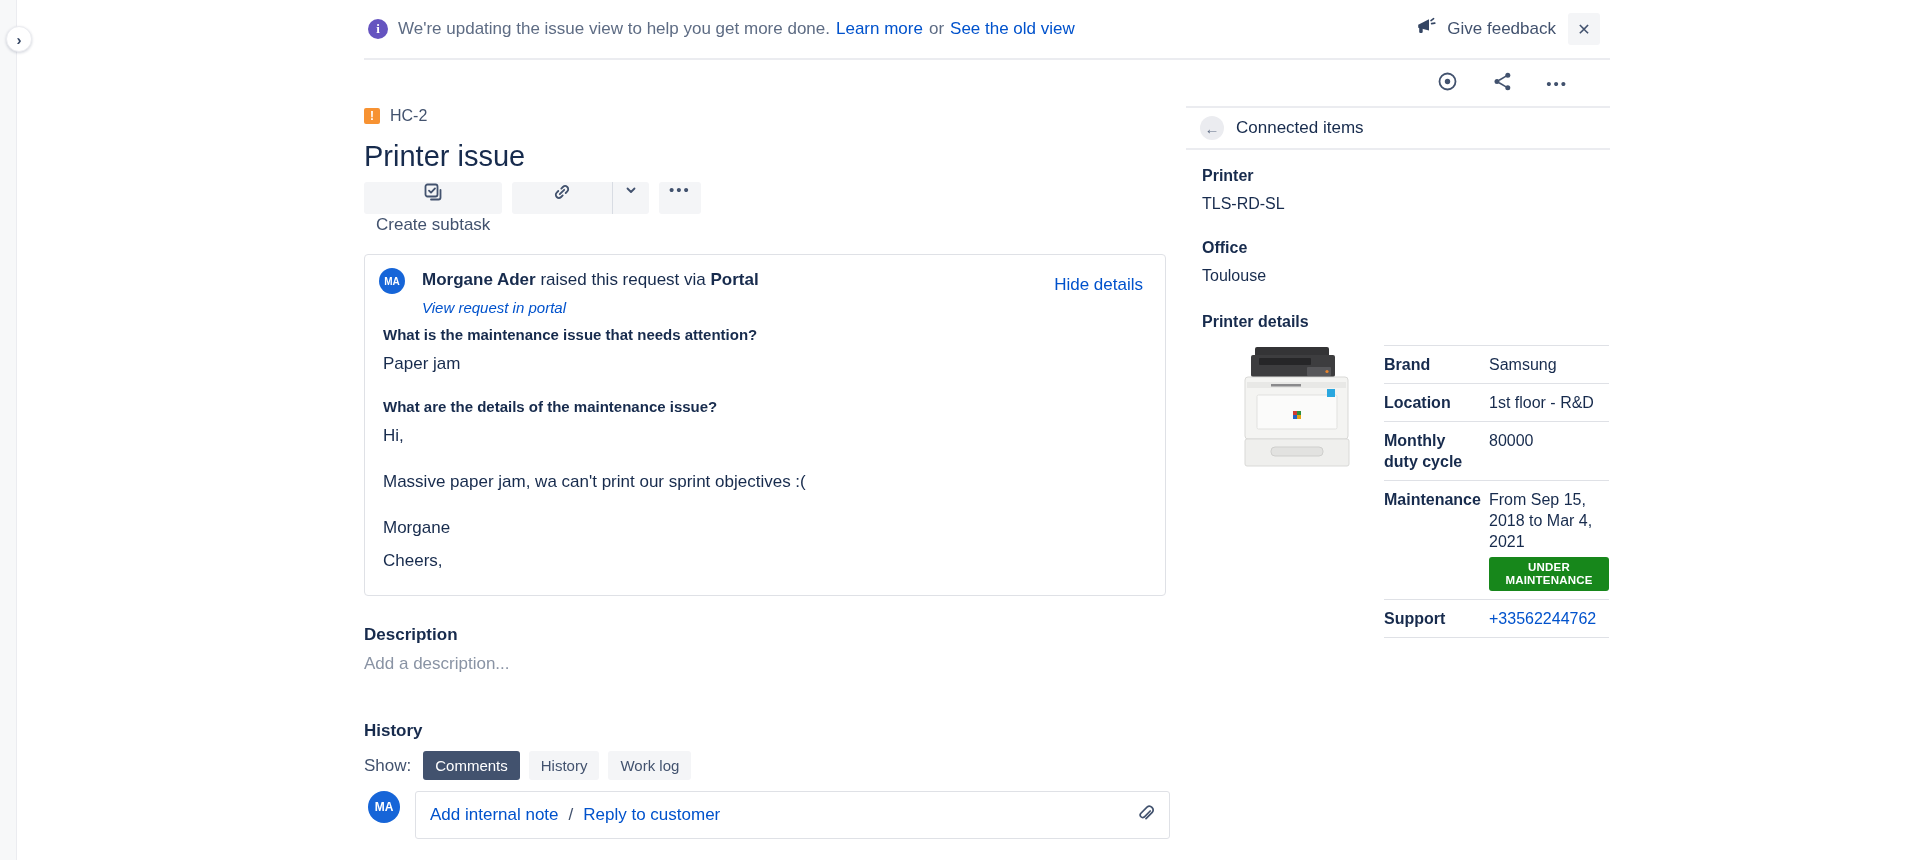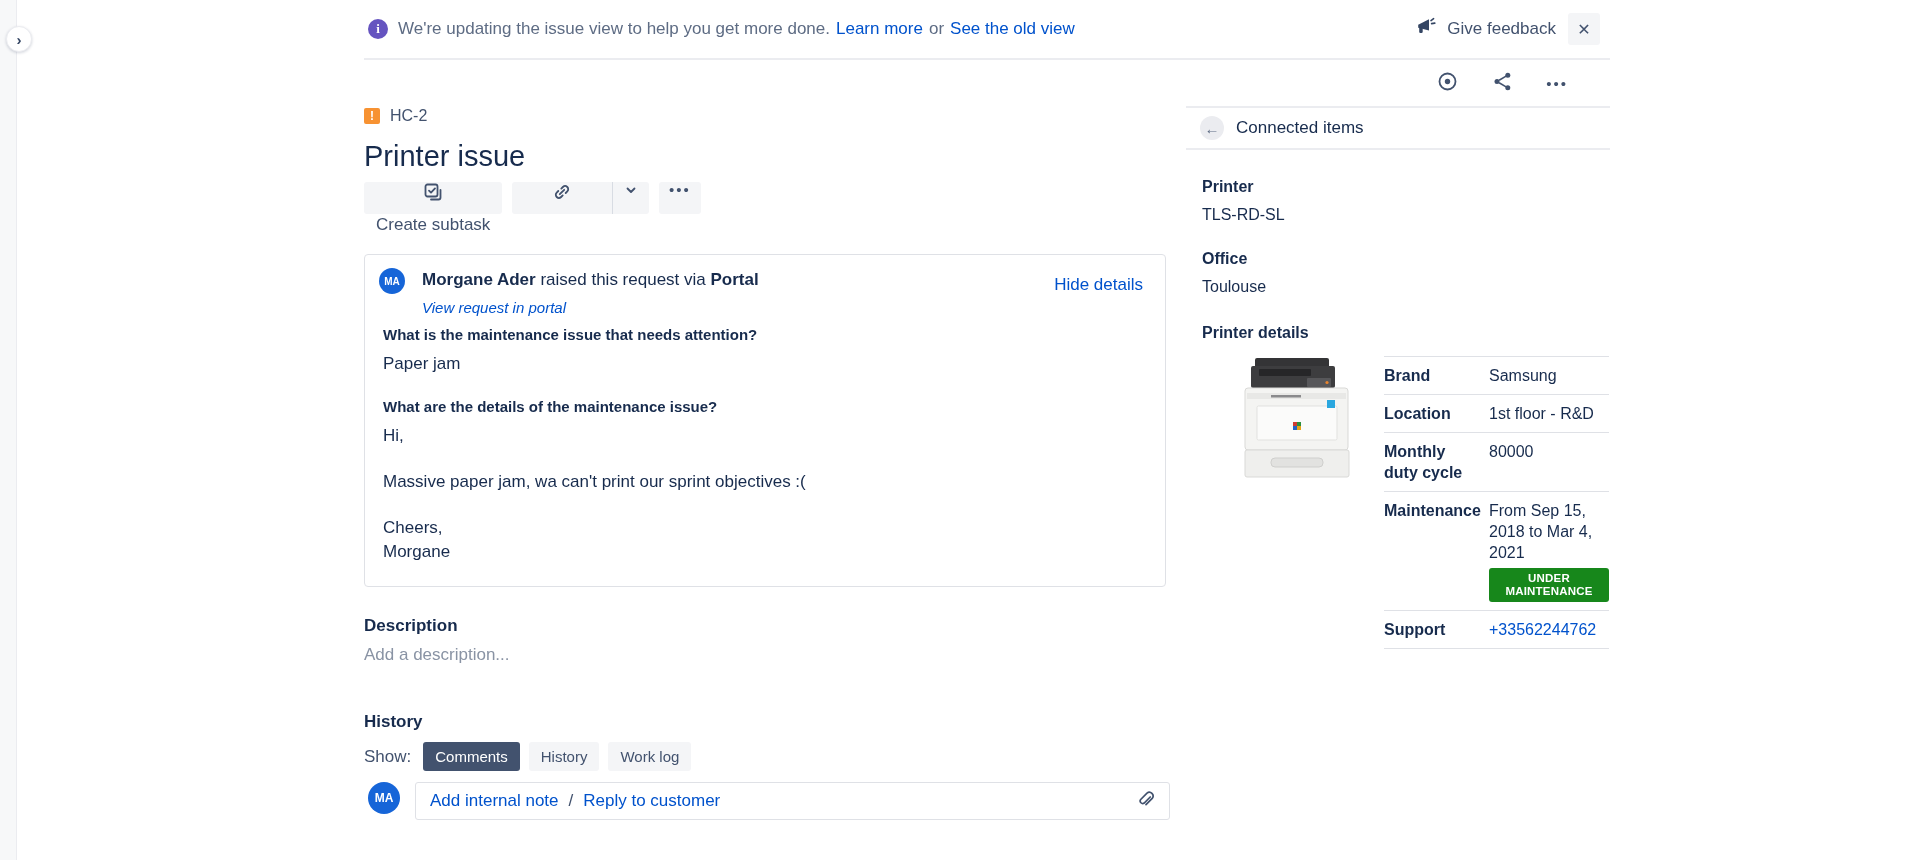--- a/index.html
+++ b/index.html
@@ -63,36 +63,36 @@
   .desc-placeholder { margin-top:9px; font-size:17px; color:#8993A4; cursor:text; }
 
   .activity-label { margin-top:47px; }
   .show-row { margin-top:10px; display:flex; align-items:center; gap:9px; }
   .show-label { font-size:17px; color:#42526E; margin-right:3px; }
   .filter-btn { height:29px; padding:0 12px; border:none; border-radius:3px; background:#F4F5F7; color:#42526E; font-size:15px; cursor:pointer; font-family:inherit; }
   .filter-btn.selected { background:#42526E; color:#fff; }
 
   .comment-row { margin-top:11px; display:flex; align-items:flex-start; }
   .comment-row .avatar { margin-left:4px; }
-  .comment-box { margin-left:15px; flex:1; height:38px; border:1px solid #DFE1E6; border-radius:3px; display:flex; align-items:center;
+  .comment-box { margin-left:15px; flex:1; height:48px; border:1px solid #DFE1E6; border-radius:3px; display:flex; align-items:center;
     padding:0 14px; gap:10px; font-size:17px; cursor:text; }
   .comment-box .spacer { flex:1; }
   .slash { color:#42526E; }
 
   
   .panel { position:absolute; left:1186px; top:60px; width:424px; }
   .panel-icons { height:46px; display:flex; align-items:center; justify-content:flex-end; gap:28px; padding-right:40px; }
   .icon-btn { background:none; border:none; cursor:pointer; padding:2px; display:flex; align-items:center; }
   .divider { height:2px; background:#EBECF0; }
   .panel-header { height:40px; display:flex; align-items:center; padding-left:14px; gap:12px; }
   .back-circle { width:24px; height:24px; border-radius:50%; background:#EBECF0; color:#5E6C84; font-size:15px;
     display:flex; align-items:center; justify-content:center; cursor:pointer; border:none; line-height:1; }
   .panel-header-title { font-size:17px; color:#172B4D; }
   .panel-body { padding-left:16px; }
-  .pfield-label { margin-top:28px; font-size:16px; font-weight:bold; color:#172B4D; }
+  .pfield-label { margin-top:17px; font-size:16px; font-weight:bold; color:#172B4D; }
   .pfield-value { margin-top:10px; font-size:16px; color:#172B4D; }
   .pfield-gap { margin-top:26px; }
   .pdetails-label { margin-top:28px; font-size:16px; font-weight:bold; color:#172B4D; }
   .details-row { display:flex; margin-top:14px; margin-left:41px; }
   .printer-img { width:108px; height:128px; flex:none; }
   .ptable { margin-left:33px; width:225px; }
   .ptable .trow { display:flex; border-top:1px solid #DFE1E6; padding:8px 0; }
   .ptable .trow.last { border-bottom:1px solid #DFE1E6; }
   .tlabel { width:105px; flex:none; font-size:16px; font-weight:bold; color:#172B4D; line-height:21px; padding-right:6px; }
   .tvalue { flex:1; font-size:16px; color:#172B4D; line-height:21px; }
@@ -200,22 +200,22 @@
       </div>
       <a class="link hide-details">Hide details</a>
 
       <div class="qa">
         <div class="question">What is the maintenance issue that needs attention?</div>
         <div class="answer para-gap">Paper jam</div>
 
         <div class="question">What are the details of the maintenance issue?</div>
         <div class="answer para-gap">Hi,</div>
         <div class="answer para-gap">Massive paper jam, wa can't print our sprint objectives :(</div>
+        <div class="answer tight">Morgane</div>
         <div class="answer">Cheers,</div>
-        <div class="answer tight">Morgane</div>
       </div>
     </div>
 
     <div class="section-label desc-label">Description</div>
     <div class="desc-placeholder">Add a description...</div>
 
     <div class="section-label activity-label">History</div>
     <div class="show-row">
       <span class="show-label">Show:</span>
       <button class="filter-btn selected">Comments</button>

